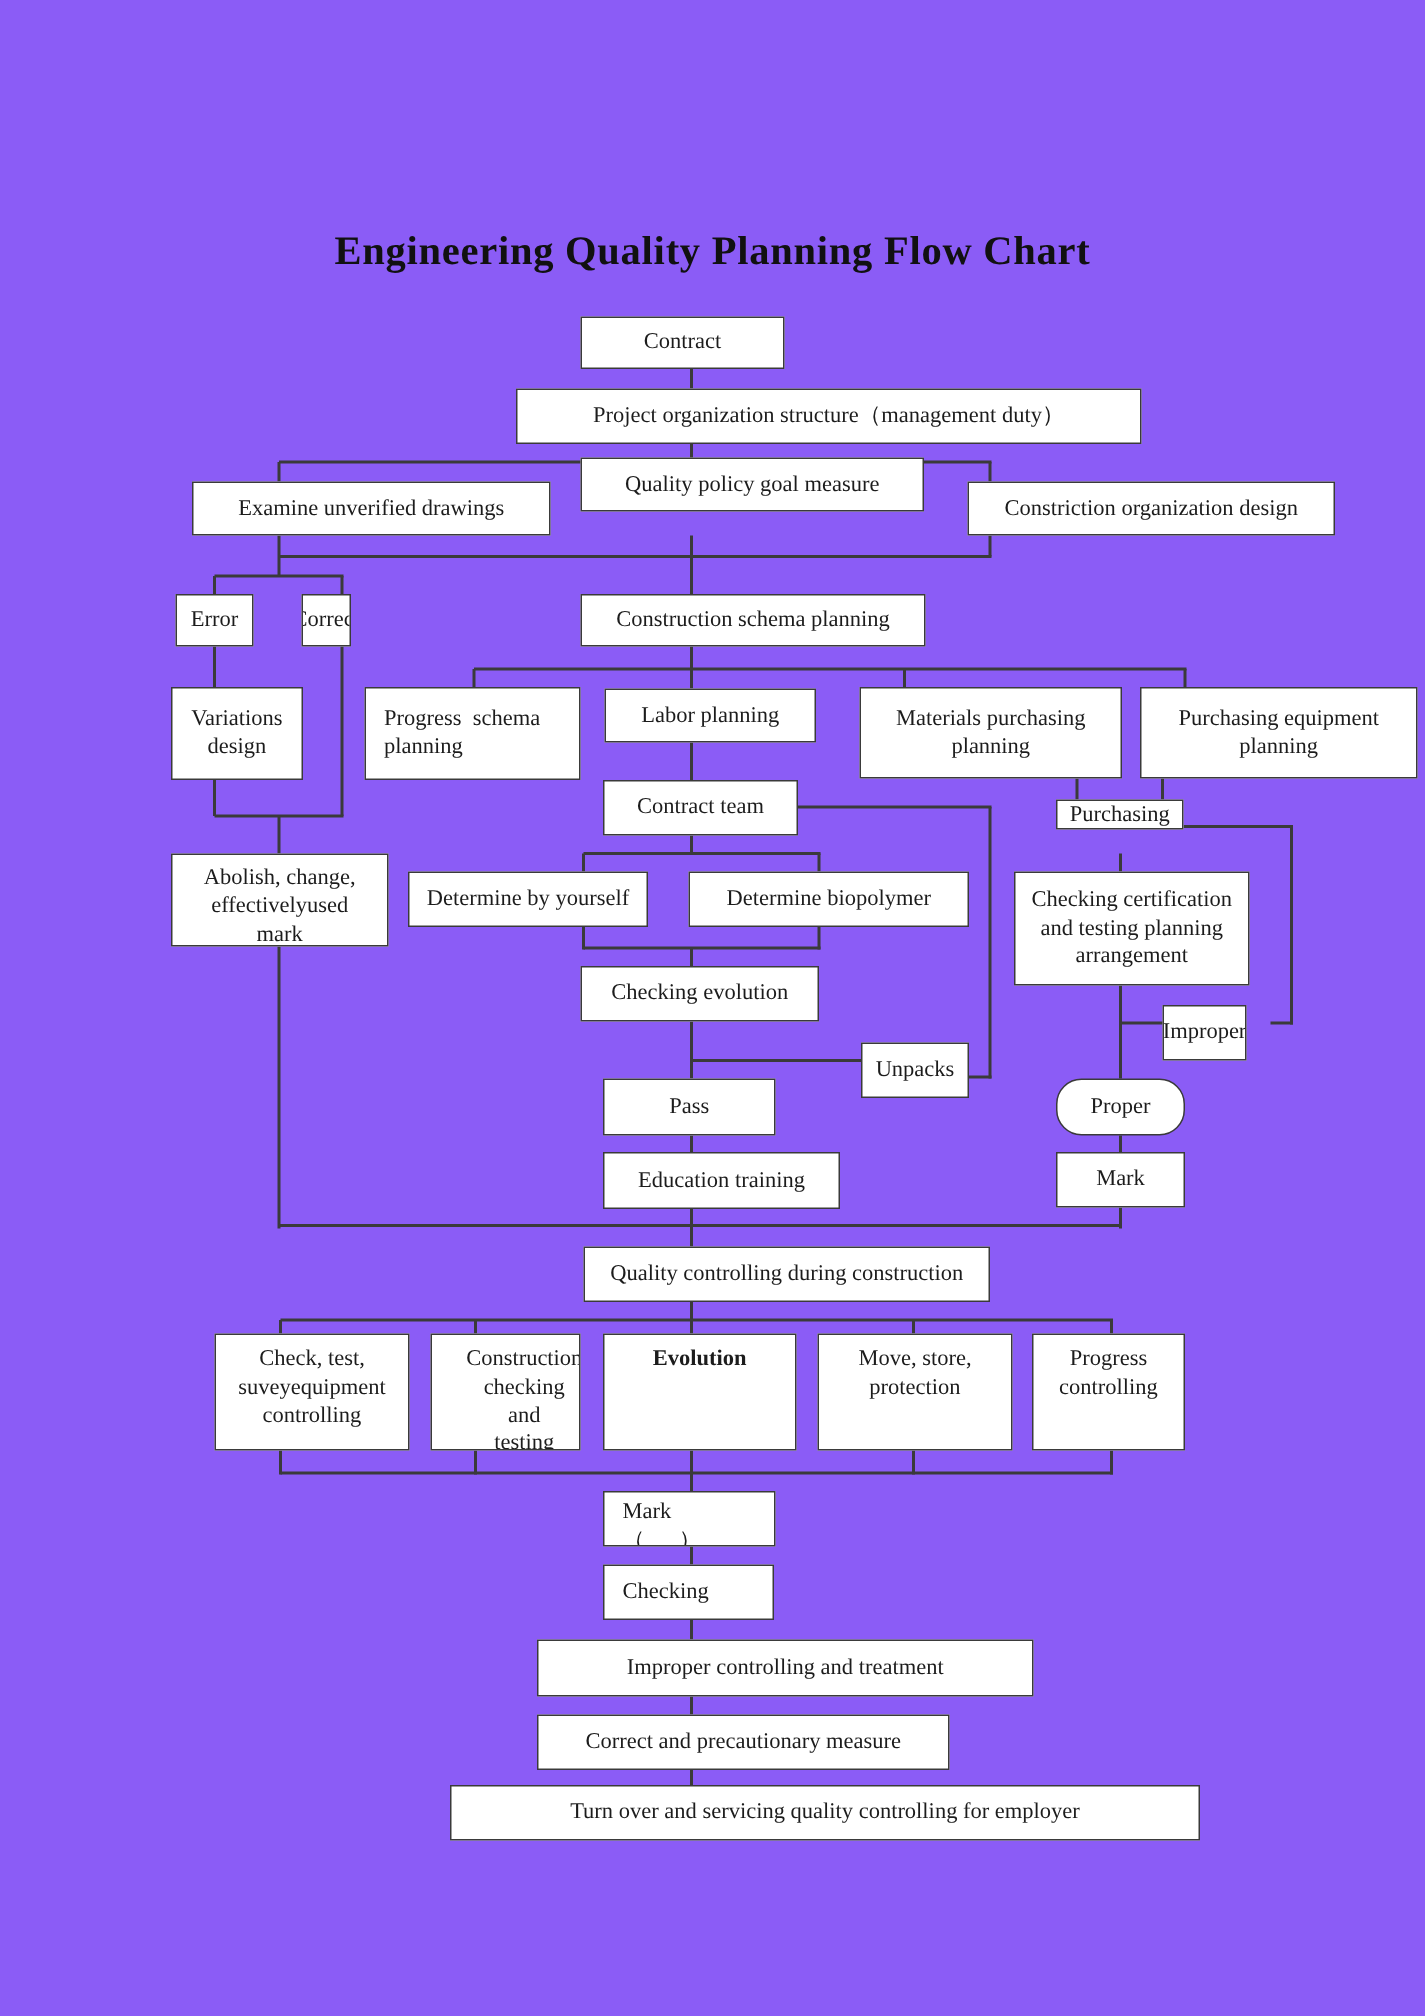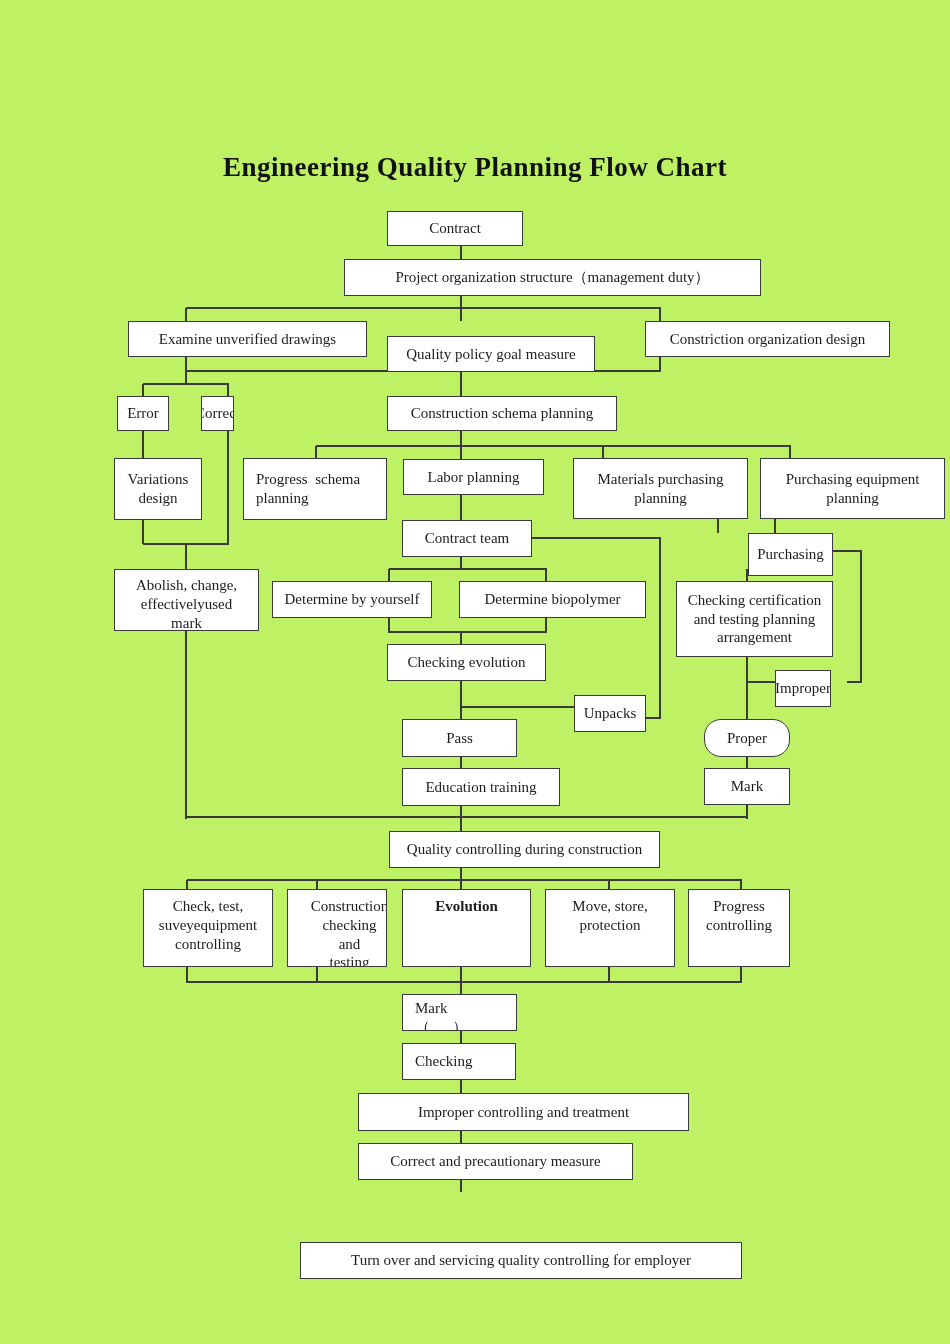--- a/index.html
+++ b/index.html
@@ -1,20 +1,20 @@
 <!DOCTYPE html>
 <html><head>
 <meta charset="utf-8">
 <style>
   html,body{margin:0;padding:0;background:#ffffff;}
   .stage{
     position:relative;
     width:950px;
     height:1344px;
-    background:#bef264;
+    background:#8b5cf6;
     font-family:"Liberation Serif", serif;
     overflow:hidden;
   }
   .chart-title{
     position:absolute;
     left:0; top:152px;
     width:950px;
     text-align:center;
     font-size:27px;
     font-weight:bold;
@@ -121,36 +121,36 @@
       <div class="seg" style="left: 608px; top: 967px; width: 2px; height: 16px; background: rgb(58, 58, 58);"></div>
       <div class="seg" style="left: 740px; top: 967px; width: 2px; height: 16px; background: rgb(58, 58, 58);"></div>
       <div class="seg" style="left: 187px; top: 981px; width: 555px; height: 2px; background: rgb(58, 58, 58);"></div>
       <div class="seg" style="left: 460px; top: 1031px; width: 2px; height: 12px; background: rgb(58, 58, 58);"></div>
       <div class="seg" style="left: 460px; top: 1080px; width: 2px; height: 13px; background: rgb(58, 58, 58);"></div>
       <div class="seg" style="left: 460px; top: 1131px; width: 2px; height: 12px; background: rgb(58, 58, 58);"></div>
       <div class="seg" style="left: 460px; top: 1180px; width: 2px; height: 12px; background: rgb(58, 58, 58);"></div>
       <div class="node" style="left: 387px; top: 211px; width: 136px; height: 35px; border-color: rgb(58, 58, 58);">Contract</div>
       <div class="node" style="left: 344px; top: 259px; width: 417px; height: 37px; border-color: rgb(58, 58, 58); text-align: center;">Project organization structure（management duty）</div>
       <div class="node" style="left: 128px; top: 321px; width: 239px; height: 36px; border-color: rgb(58, 58, 58);">Examine unverified drawings</div>
-      <div class="node" style="left: 387px; top: 336px; width: 208px; height: 36px; border-color: rgb(58, 58, 58);">Quality policy goal measure</div>
+      <div class="node" style="left: 387px; top: 305px; width: 229px; height: 36px; border-color: rgb(58, 58, 58);">Quality policy goal measure</div>
       <div class="node" style="left: 645px; top: 321px; width: 245px; height: 36px; border-color: rgb(58, 58, 58);">Constriction organization design</div>
       <div class="node" style="left: 117px; top: 396px; width: 52px; height: 35px; border-color: rgb(58, 58, 58);">Error</div>
       <div class="node" style="left: 201px; top: 396px; width: 33px; height: 35px; border-color: rgb(58, 58, 58);">Correct</div>
       <div class="node" style="left: 387px; top: 396px; width: 230px; height: 35px; border-color: rgb(58, 58, 58);">Construction schema planning</div>
       <div class="node" style="left: 114px; top: 458px; width: 88px; height: 62px; border-color: rgb(58, 58, 58);">Variations
 design</div>
       <div class="node left" style="left: 243px; top: 458px; width: 144px; height: 62px; border-color: rgb(58, 58, 58);">Progress  schema
 planning</div>
       <div class="node" style="left: 403px; top: 459px; width: 141px; height: 36px; border-color: rgb(58, 58, 58);">Labor planning</div>
       <div class="node" style="left: 573px; top: 458px; width: 175px; height: 61px; border-color: rgb(58, 58, 58);">Materials purchasing
 planning</div>
       <div class="node" style="left: 760px; top: 458px; width: 185px; height: 61px; border-color: rgb(58, 58, 58);">Purchasing equipment
 planning</div>
       <div class="node" style="left: 402px; top: 520px; width: 130px; height: 37px; border-color: rgb(58, 58, 58);">Contract team</div>
-      <div class="node" style="left: 704px; top: 533px; width: 85px; height: 43px; border-color: rgb(58, 58, 58); margin-left: 44px;">Purchasing</div>
+      <div class="node" style="left: 704px; top: 533px; width: 85px; height: 20px; border-color: rgb(58, 58, 58);">Purchasing</div>
       <div class="node top" style="left: 114px; top: 569px; width: 145px; height: 62px; border-color: rgb(58, 58, 58); padding-top: 6px;">Abolish, change,
 effectivelyused
 mark</div>
       <div class="node" style="left: 272px; top: 581px; width: 160px; height: 37px; border-color: rgb(58, 58, 58);">Determine by yourself</div>
       <div class="node" style="left: 459px; top: 581px; width: 187px; height: 37px; border-color: rgb(58, 58, 58);">Determine biopolymer</div>
       <div class="node" style="left: 676px; top: 581px; width: 157px; height: 76px; border-color: rgb(58, 58, 58);">Checking certification
 and testing planning
 arrangement</div>
       <div class="node" style="left: 387px; top: 644px; width: 159px; height: 37px; border-color: rgb(58, 58, 58);">Checking evolution</div>
       <div class="node" style="left: 775px; top: 670px; width: 56px; height: 37px; border-color: rgb(58, 58, 58);">Improper</div>
@@ -169,15 +169,15 @@
       <div class="node top" style="left: 402px; top: 889px; width: 129px; height: 78px; border-color: rgb(58, 58, 58); padding-top: 7px; font-weight: bold;">Evolution</div>
       <div class="node top" style="left: 545px; top: 889px; width: 130px; height: 78px; border-color: rgb(58, 58, 58); padding-top: 7px;">Move, store,
 protection</div>
       <div class="node top" style="left: 688px; top: 889px; width: 102px; height: 78px; border-color: rgb(58, 58, 58); padding-top: 7px;">Progress
 controlling</div>
       <div class="node left top" style="left: 402px; top: 994px; width: 115px; height: 37px; border-color: rgb(58, 58, 58); padding-top: 4px;">Mark
 （      ）</div>
       <div class="node left" style="left: 402px; top: 1043px; width: 114px; height: 37px; border-color: rgb(58, 58, 58);">Checking</div>
       <div class="node" style="left: 358px; top: 1093px; width: 331px; height: 38px; border-color: rgb(58, 58, 58);">Improper controlling and treatment</div>
       <div class="node" style="left: 358px; top: 1143px; width: 275px; height: 37px; border-color: rgb(58, 58, 58);">Correct and precautionary measure</div>
-      <div class="node" style="left: 300px; top: 1242px; width: 442px; height: 37px; border-color: rgb(58, 58, 58);">Turn over and servicing quality controlling for employer</div>
+      <div class="node" style="left: 300px; top: 1190px; width: 500px; height: 37px; border-color: rgb(58, 58, 58);">Turn over and servicing quality controlling for employer</div>
     </div>
 </div>
 
 </body></html>

